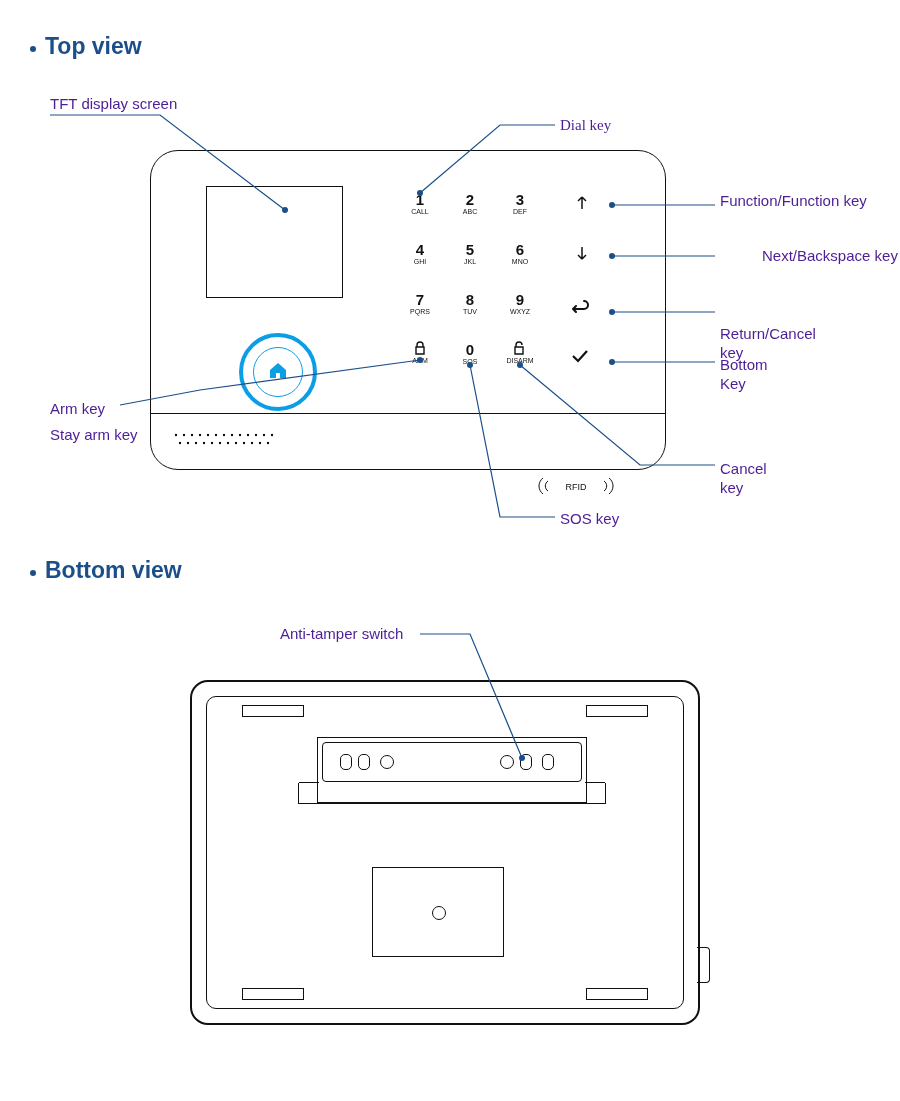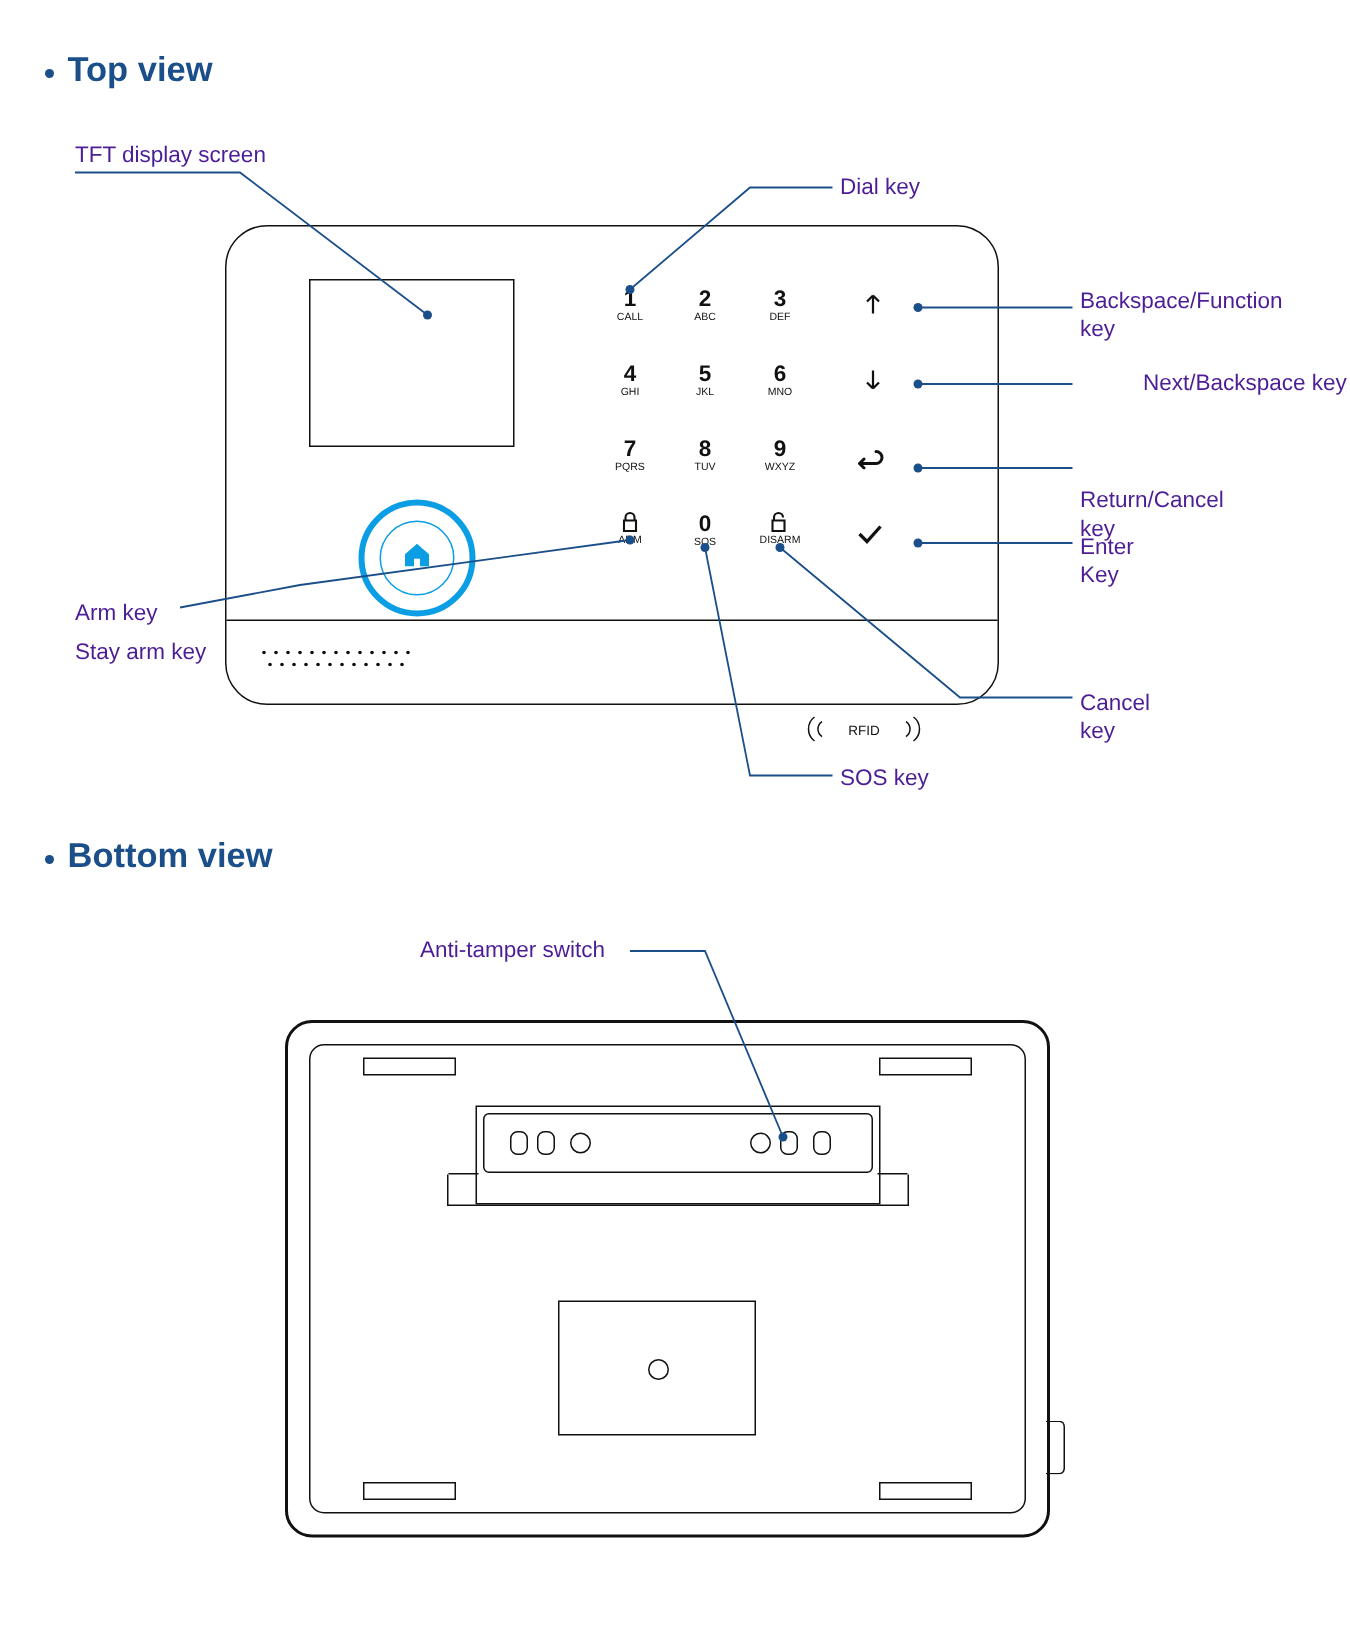--- a/index.html
+++ b/index.html
@@ -53,25 +53,25 @@
 </style>
 </head>
 <body>
 
 <div class="page">
 
   <span class="bullet" style="left:30px;top:46px;"></span>
   <div class="section-title" style="left:45px;top:33px;">Top view</div>
 
   <div class="label" style="left:50px;top:95px;">TFT display screen</div>
-  <div class="label" style="left:560px;top:116px;">Dial key</div>
-  <div class="label" style="left:720px;top:192px;width:160px;">Backspace/Function key</div>
+  <div class="label" style="left:560px;top:116px;font-family:Liberation Serif, serif;">Dial key</div>
+  <div class="label" style="left:720px;top:192px;width:160px;">Function/Function key</div>
   <div class="label" style="left:720px;top:247px;width:160px;margin-left:42px;">Next/Backspace key</div>
   <div class="label" style="left:720px;top:325px;">Return/Cancel key</div>
-  <div class="label" style="left:720px;top:356px;">Enter Key</div>
+  <div class="label" style="left:720px;top:356px;">Bottom Key</div>
   <div class="label" style="left:720px;top:460px;">Cancel key</div>
   <div class="label" style="left:560px;top:510px;">SOS key</div>
   <div class="label" style="left:50px;top:400px;">Arm key</div>
   <div class="label" style="left:50px;top:394px;margin-top:32px;">Stay arm key</div>
 
   <div class="top-device">
     <div class="screen">
       <div class="screen-inner"></div>
     </div>
     <div class="home-outer">

